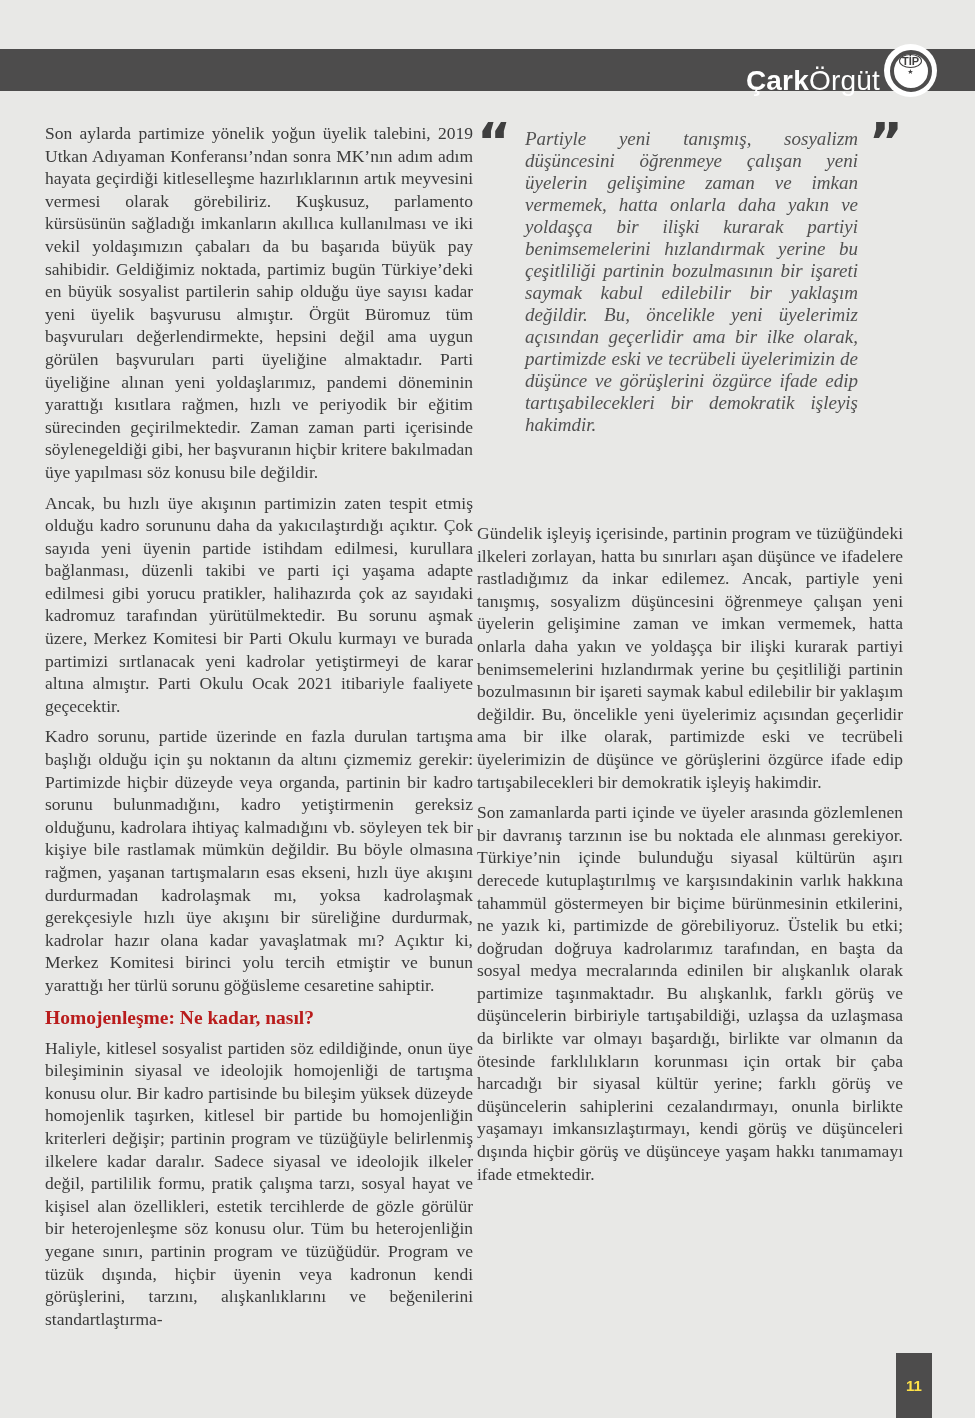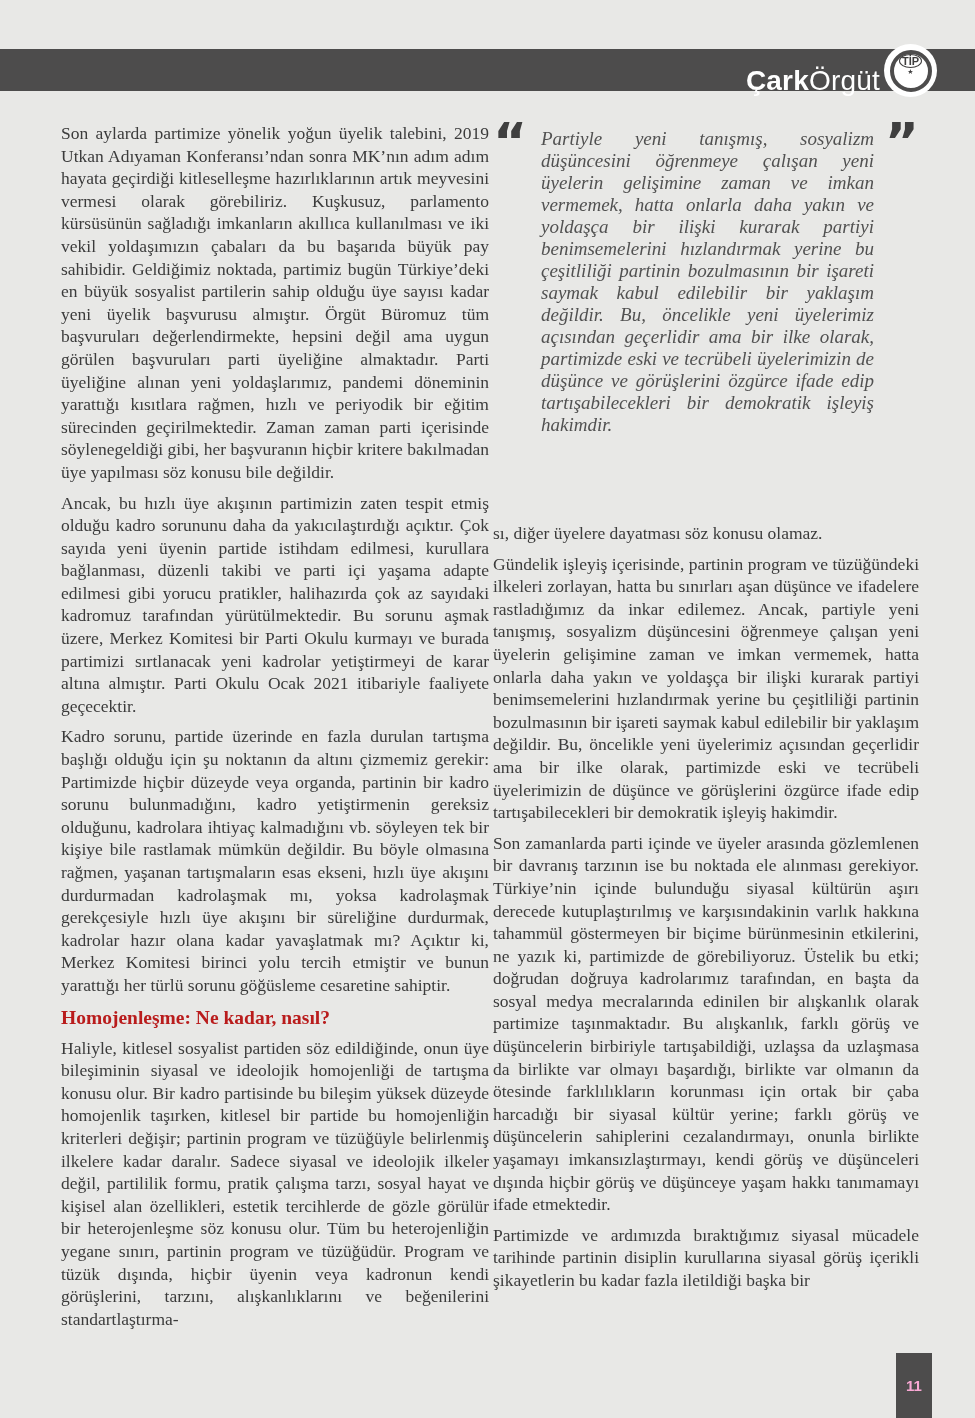--- a/index.html
+++ b/index.html
@@ -43,21 +43,21 @@
   .logo-text {
     font-family: "Liberation Sans", sans-serif;
     font-weight: 700; font-size: 11px; color: #3f3e3e;
     border: 1px solid #3f3e3e; border-radius: 50%;
     padding: 1px 2px 0 2px;
   }
   .logo-star { font-size: 7px; color: #3f3e3e; margin-top: 1px; }
 
   
   .content {
-    position: absolute; top: 122px; left: 61px;
+    position: absolute; top: 122px; left: 45px;
     width: 876px;
     display: flex; gap: 4px;
   }
   .col-left  { width: 428px; }
   .col-right { width: 426px; }
 
   .content p {
     margin: 0 0 8px 0;
     font-size: 17.5px; line-height: 22.6px;
     text-align: justify;
@@ -93,21 +93,21 @@
   .q-close { right: 0; }
 
   
   .pagenum {
     position: absolute; left: 896px; top: 1353px;
     width: 36px; height: 65px;
     background: #4d4c4c;
     display: flex; align-items: center; justify-content: center;
   }
   .pagenum span {
-    color: #f9a8d4;
+    color: #fde047;
     font-family: "Liberation Sans", sans-serif;
     font-weight: 700; font-size: 15px;
   }
 </style>
 </head>
 <body>
 
 <div class="page">
 
   <header class="topbar">
@@ -132,24 +132,22 @@
       <h2>Homojenleşme: Ne kadar, nasıl?</h2>
       <p>Haliyle, kitlesel sosyalist partiden söz edildiğinde, onun üye bileşiminin siyasal ve ideolojik homojenliği de tartışma konusu olur. Bir kadro partisinde bu bileşim yüksek düzeyde homojenlik taşırken, kitlesel bir partide bu homojenliğin kriterleri değişir; partinin program ve tüzüğüyle belirlenmiş ilkelere kadar daralır. Sadece siyasal ve ideolojik ilkeler değil, partililik formu, pratik çalışma tarzı, sosyal hayat ve kişisel alan özellikleri, estetik tercihlerde de gözle görülür bir heterojenleşme söz konusu olur. Tüm bu heterojenliğin yegane sınırı, partinin program ve tüzüğüdür. Program ve tüzük dışında, hiçbir üyenin veya kadronun kendi görüşlerini, tarzını, alışkanlıklarını ve beğenilerini standartlaştırma-</p>
     </section>
 
     <section class="col-right">
       <figure class="pullquote">
         <span class="q-open">“</span>
         <span class="q-close">”</span>
         <blockquote>Partiyle yeni tanışmış, sosyalizm düşüncesini öğrenmeye çalışan yeni üyelerin gelişimine zaman ve imkan vermemek, hatta onlarla daha yakın ve yoldaşça bir ilişki kurarak partiyi benimsemelerini hızlandırmak yerine bu çeşitliliği partinin bozulmasının bir işareti saymak kabul edilebilir bir yaklaşım değildir. Bu, öncelikle yeni üyelerimiz açısından geçerlidir ama bir ilke olarak, partimizde eski ve tecrübeli üyelerimizin de düşünce ve görüşlerini özgürce ifade edip tartışabilecekleri bir demokratik işleyiş hakimdir.</blockquote>
       </figure>
-      <p>sı, diğer üyelere dayatması söz konusu olamaz.</p>
       <p>Gündelik işleyiş içerisinde, partinin program ve tüzüğündeki ilkeleri zorlayan, hatta bu sınırları aşan düşünce ve ifadelere rastladığımız da inkar edilemez. Ancak, partiyle yeni tanışmış, sosyalizm düşüncesini öğrenmeye çalışan yeni üyelerin gelişimine zaman ve imkan vermemek, hatta onlarla daha yakın ve yoldaşça bir ilişki kurarak partiyi benimsemelerini hızlandırmak yerine bu çeşitliliği partinin bozulmasının bir işareti saymak kabul edilebilir bir yaklaşım değildir. Bu, öncelikle yeni üyelerimiz açısından geçerlidir ama bir ilke olarak, partimizde eski ve tecrübeli üyelerimizin de düşünce ve görüşlerini özgürce ifade edip tartışabilecekleri bir demokratik işleyiş hakimdir.</p>
       <p>Son zamanlarda parti içinde ve üyeler arasında gözlemlenen bir davranış tarzının ise bu noktada ele alınması gerekiyor. Türkiye’nin içinde bulunduğu siyasal kültürün aşırı derecede kutuplaştırılmış ve karşısındakinin varlık hakkına tahammül göstermeyen bir biçime bürünmesinin etkilerini, ne yazık ki, partimizde de görebiliyoruz. Üstelik bu etki; doğrudan doğruya kadrolarımız tarafından, en başta da sosyal medya mecralarında edinilen bir alışkanlık olarak partimize taşınmaktadır. Bu alışkanlık, farklı görüş ve düşüncelerin birbiriyle tartışabildiği, uzlaşsa da uzlaşmasa da birlikte var olmayı başardığı, birlikte var olmanın da ötesinde farklılıkların korunması için ortak bir çaba harcadığı bir siyasal kültür yerine; farklı görüş ve düşüncelerin sahiplerini cezalandırmayı, onunla birlikte yaşamayı imkansızlaştırmayı, kendi görüş ve düşünceleri dışında hiçbir görüş ve düşünceye yaşam hakkı tanımamayı ifade etmektedir.</p>
-      <p>Partimizde ve ardımızda bıraktığımız siyasal mücadele tarihinde partinin disiplin kurullarına siyasal görüş içerikli şikayetlerin bu kadar fazla iletildiği başka bir</p>
     </section>
 
   </main>
 
   <div class="pagenum">
     <span>11</span>
   </div>
 
 </div>
 

